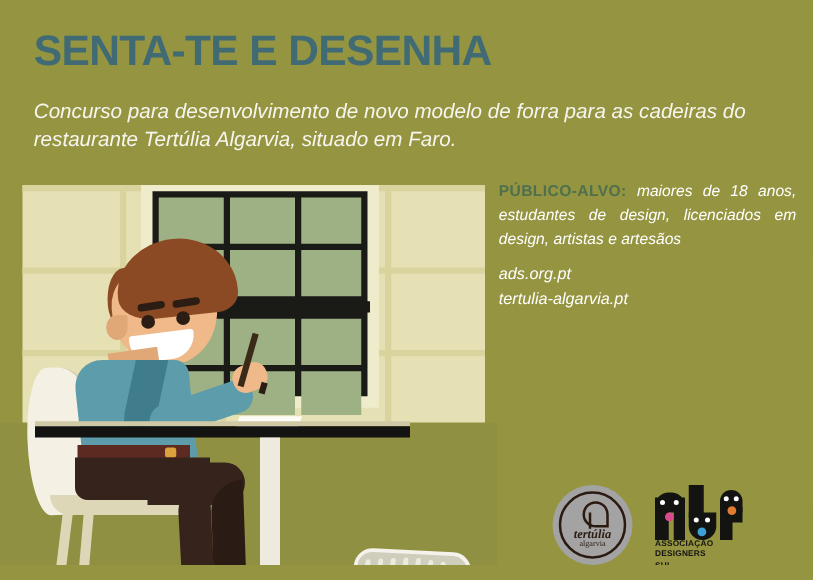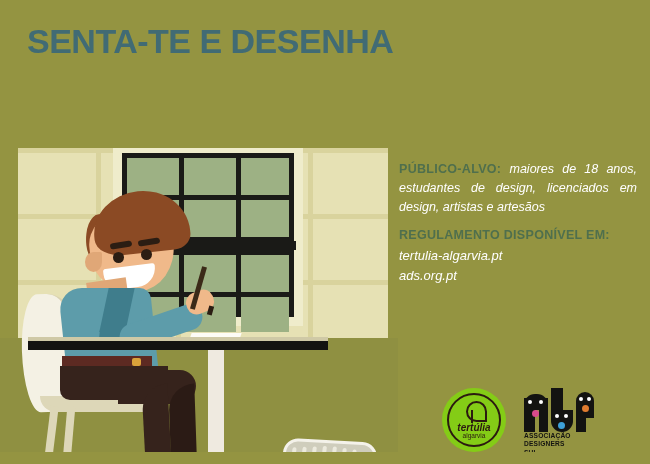--- a/index.html
+++ b/index.html
@@ -97,54 +97,55 @@
   
   .mchair{position:absolute;left:262px;top:290px;width:134px;height:174px;}
   .mc-backrest{
     position:absolute;left:16px;top:2px;width:88px;height:104px;
     background:#cfcdbc;border:3px solid #f4f2ea;
     border-radius:14px 16px 30px 24px;transform:rotate(3deg) skewX(-4deg);
   }
   .mc-slat{position:absolute;background:#eceadd;border-radius:2px;}
 
   
-  .info{position:absolute;left:399px;top:160px;width:238px;}
+  .info{position:absolute;left:399px;top:144px;width:238px;}
   .line{color:#ffffff;font-size:12.5px;line-height:1.52;margin-bottom:9px;text-align:justify;}
   .line.nojust{text-align:left;}
   .lbl{color:#4f6f4d;font-weight:bold;letter-spacing:0.3px;font-style:normal;}
   .val{font-style:italic;}
   .urls{color:#ffffff;font-size:13px;font-style:italic;line-height:1.45;margin-top:1px;}
 
   
   .org{position:absolute;left:399px;top:366px;width:238px;text-align:center;}
   .org-title{color:#4f6f4d;font-size:12.5px;font-weight:bold;letter-spacing:0.6px;}
   .logos{position:absolute;left:399px;top:388px;width:238px;height:72px;
           display:flex;align-items:flex-start;justify-content:center;gap:18px;}
 
-  .logo-t{position:relative;width:64px;height:64px;border-radius:50%;background:#84cc16;}
+  .logo-t{position:relative;width:64px;height:64px;border-radius:50%;background:#a3a3a3;font-family:Liberation Serif, serif;}
   .logo-t .ring{position:absolute;left:5px;top:5px;right:5px;bottom:5px;border:2px solid #2b1a10;border-radius:50%;}
   .logo-t .fig{position:absolute;left:24px;top:13px;width:17px;height:17px;
        border:2.5px solid #2b1a10;border-radius:50% 50% 0 50%;}
   .logo-t .fig2{position:absolute;left:29px;top:22px;width:9px;height:13px;border-left:2.5px solid #2b1a10;}
   .logo-t .tname{position:absolute;left:0;right:0;top:34px;font-size:10px;color:#2b1a10;font-weight:bold;font-style:italic;text-align:center;}
   .logo-t .tsub{position:absolute;left:0;right:0;top:44px;font-size:6.5px;color:#2b1a10;text-align:center;}
 
   .logo-a{position:relative;width:70px;height:68px;}
   .ads-mark{position:relative;width:70px;height:44px;}
   .ads-shape{position:absolute;background:#131311;}
   .ads-dot{position:absolute;border-radius:50%;}
   .ads-text{position:absolute;left:0;top:44px;width:70px;font-size:6.6px;line-height:1.28;
        color:#131311;font-weight:bold;letter-spacing:0.2px;}
 </style>
 </head>
 <body>
 
 <div class="poster">
 
   <div class="title">SENTA-TE E DESENHA</div>
+  <div class="subtitle">Concurso para desenvolvimento de novo modelo de forra para as cadeiras do restaurante Tertúlia Algarvia, situado em Faro.</div>
 
   <div class="illo">
 
     <div class="wall"></div>
     <div class="wall-edge"></div>
     <div class="wall-grid">
       <div class="wall-line-v" style="left:78px"></div>
       <div class="wall-line-v" style="left:158px"></div>
       <div class="wall-line-v" style="left:290px"></div>
       <div class="wall-line-h" style="top:66px"></div>
@@ -219,25 +220,22 @@
       </div>
 
     </div>
   </div>
 
   <div class="info">
     <div class="line">
       <span class="lbl">PÚBLICO-ALVO:</span>
       <span class="val">maiores de 18 anos, estudantes de design, licenciados em design, artistas e artesãos</span>
     </div>
-    <div class="line nojust" style="margin-bottom:2px">
-      <span class="lbl">REGULAMENTO DISPONÍVEL EM:</span>
-    </div>
+    <div class="urls">ads.org.pt</div>
     <div class="urls">tertulia-algarvia.pt</div>
-    <div class="urls">ads.org.pt</div>
   </div>
 
 
   <div class="logos">
 
     <div class="logo-t">
       <div class="ring"></div>
       <div class="fig"></div>
       <div class="fig2"></div>
       <div class="tname">tertúlia</div>

